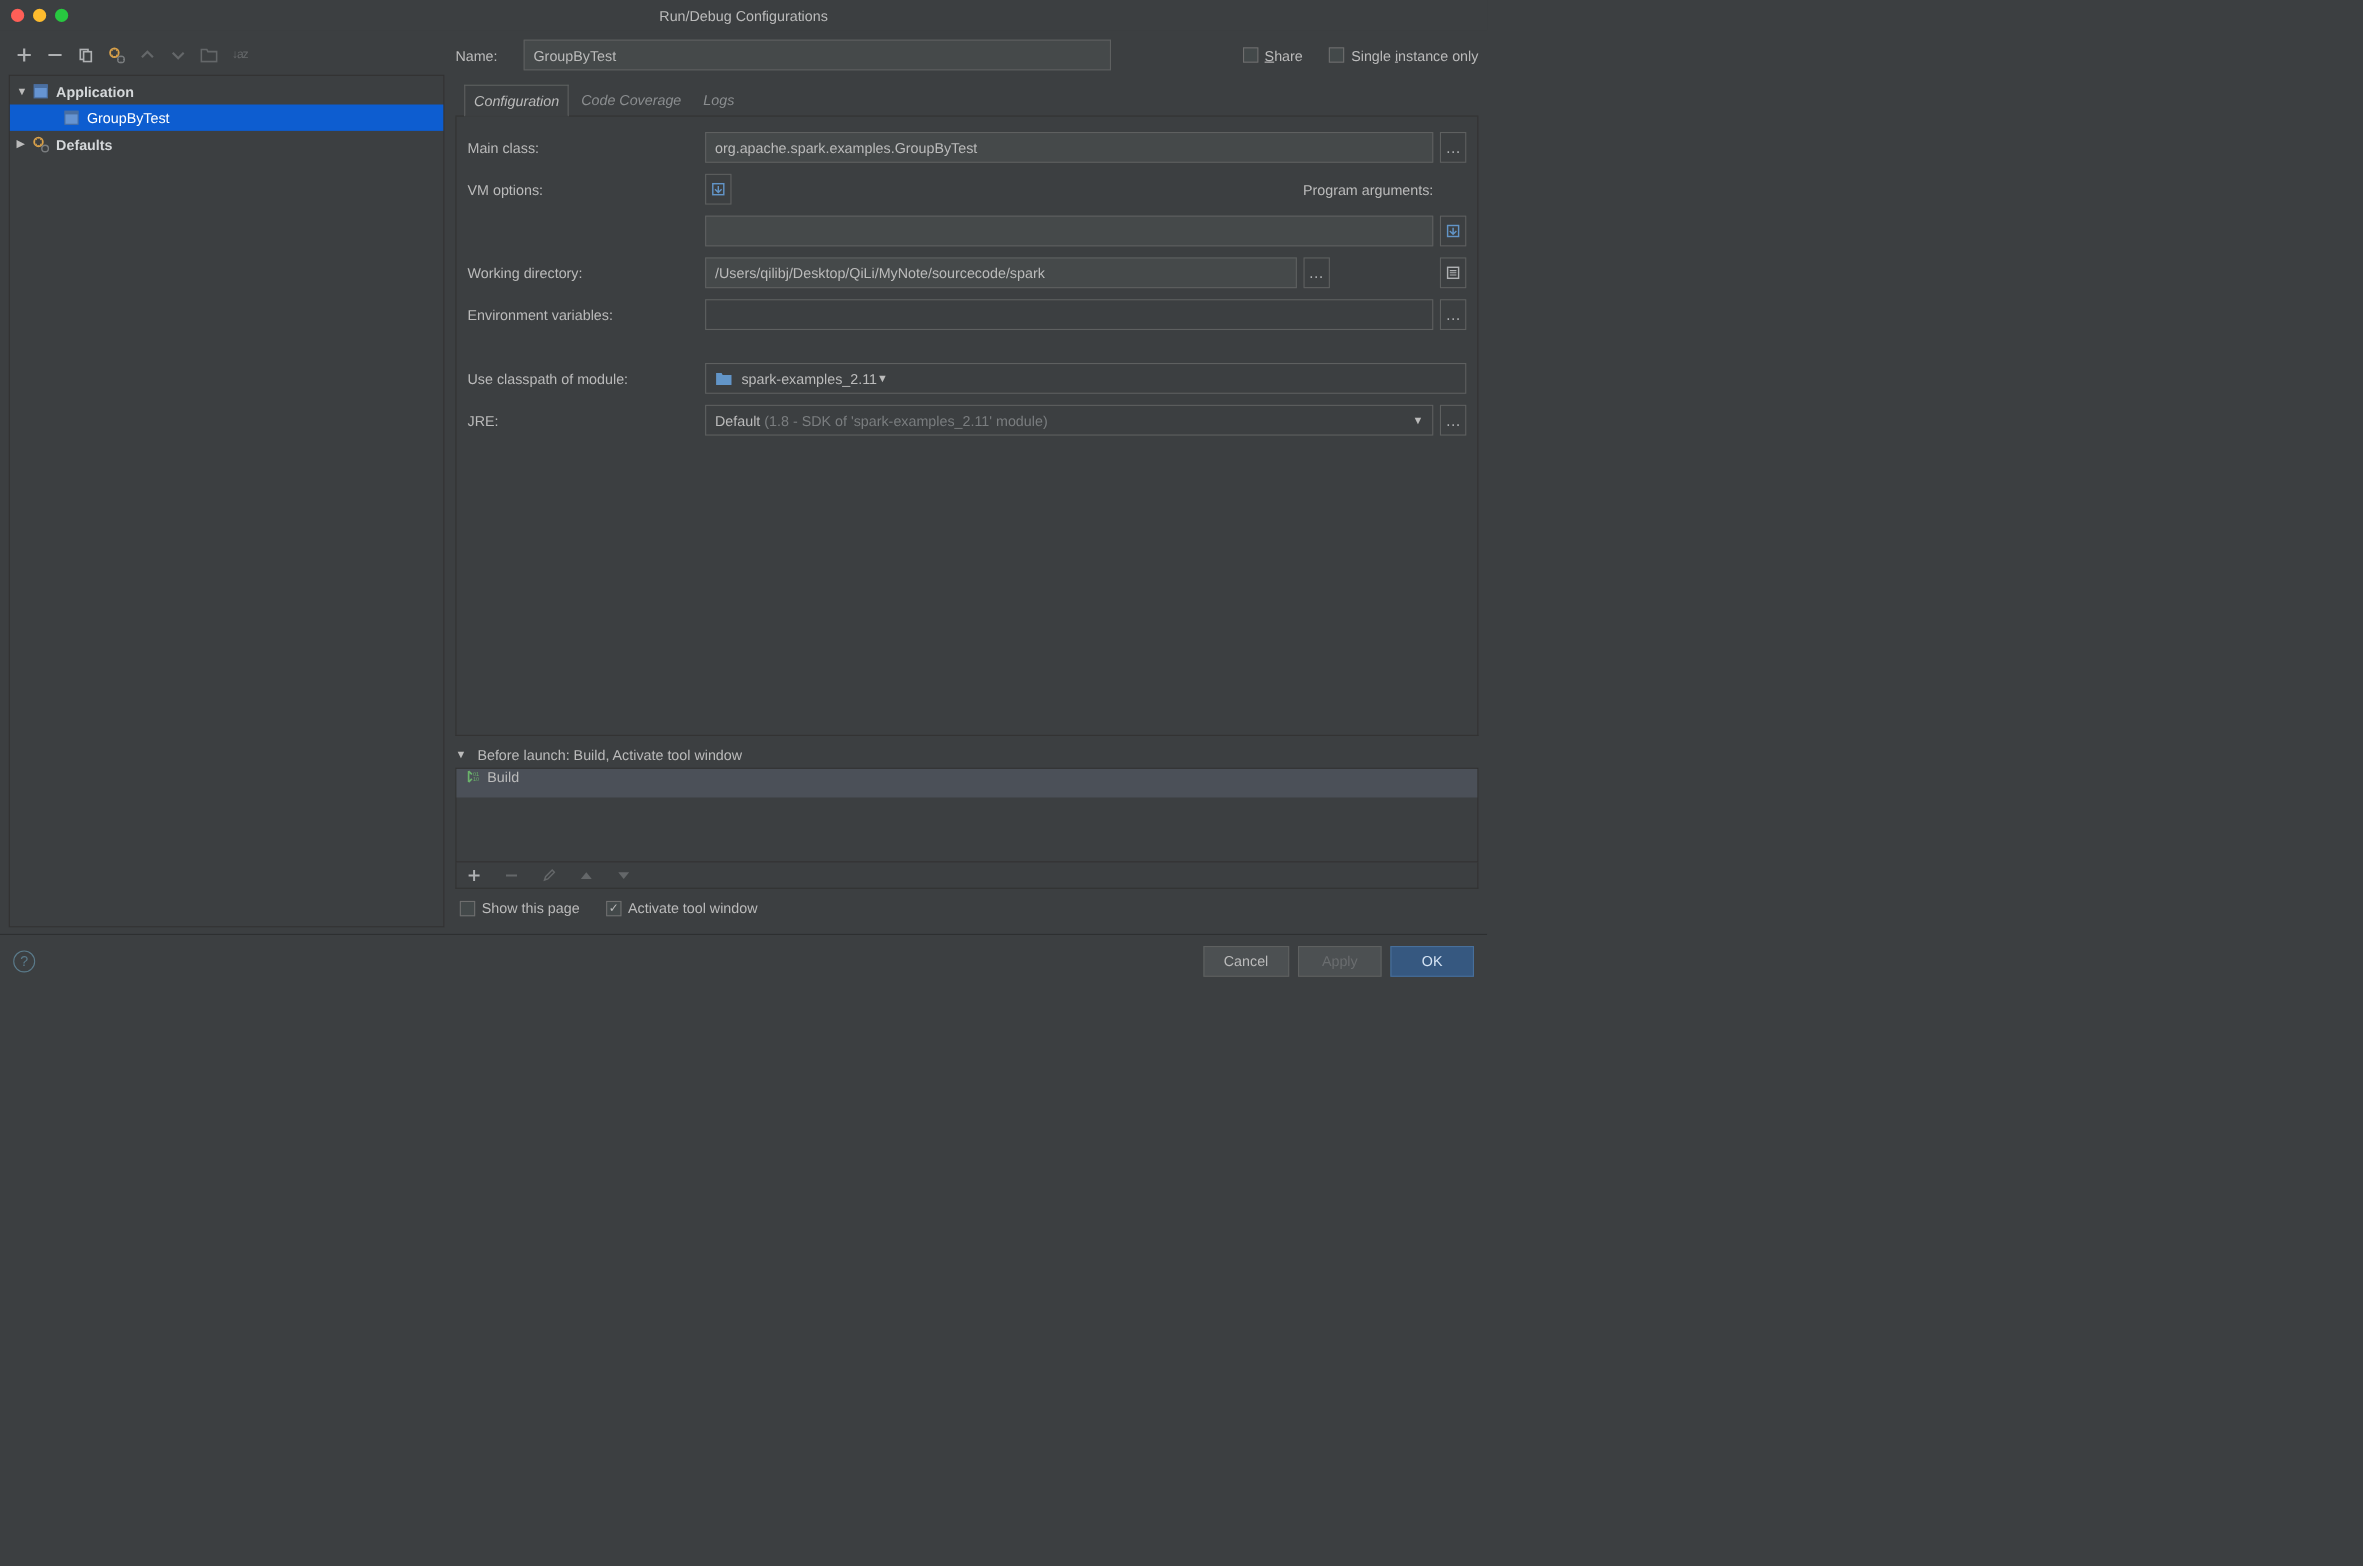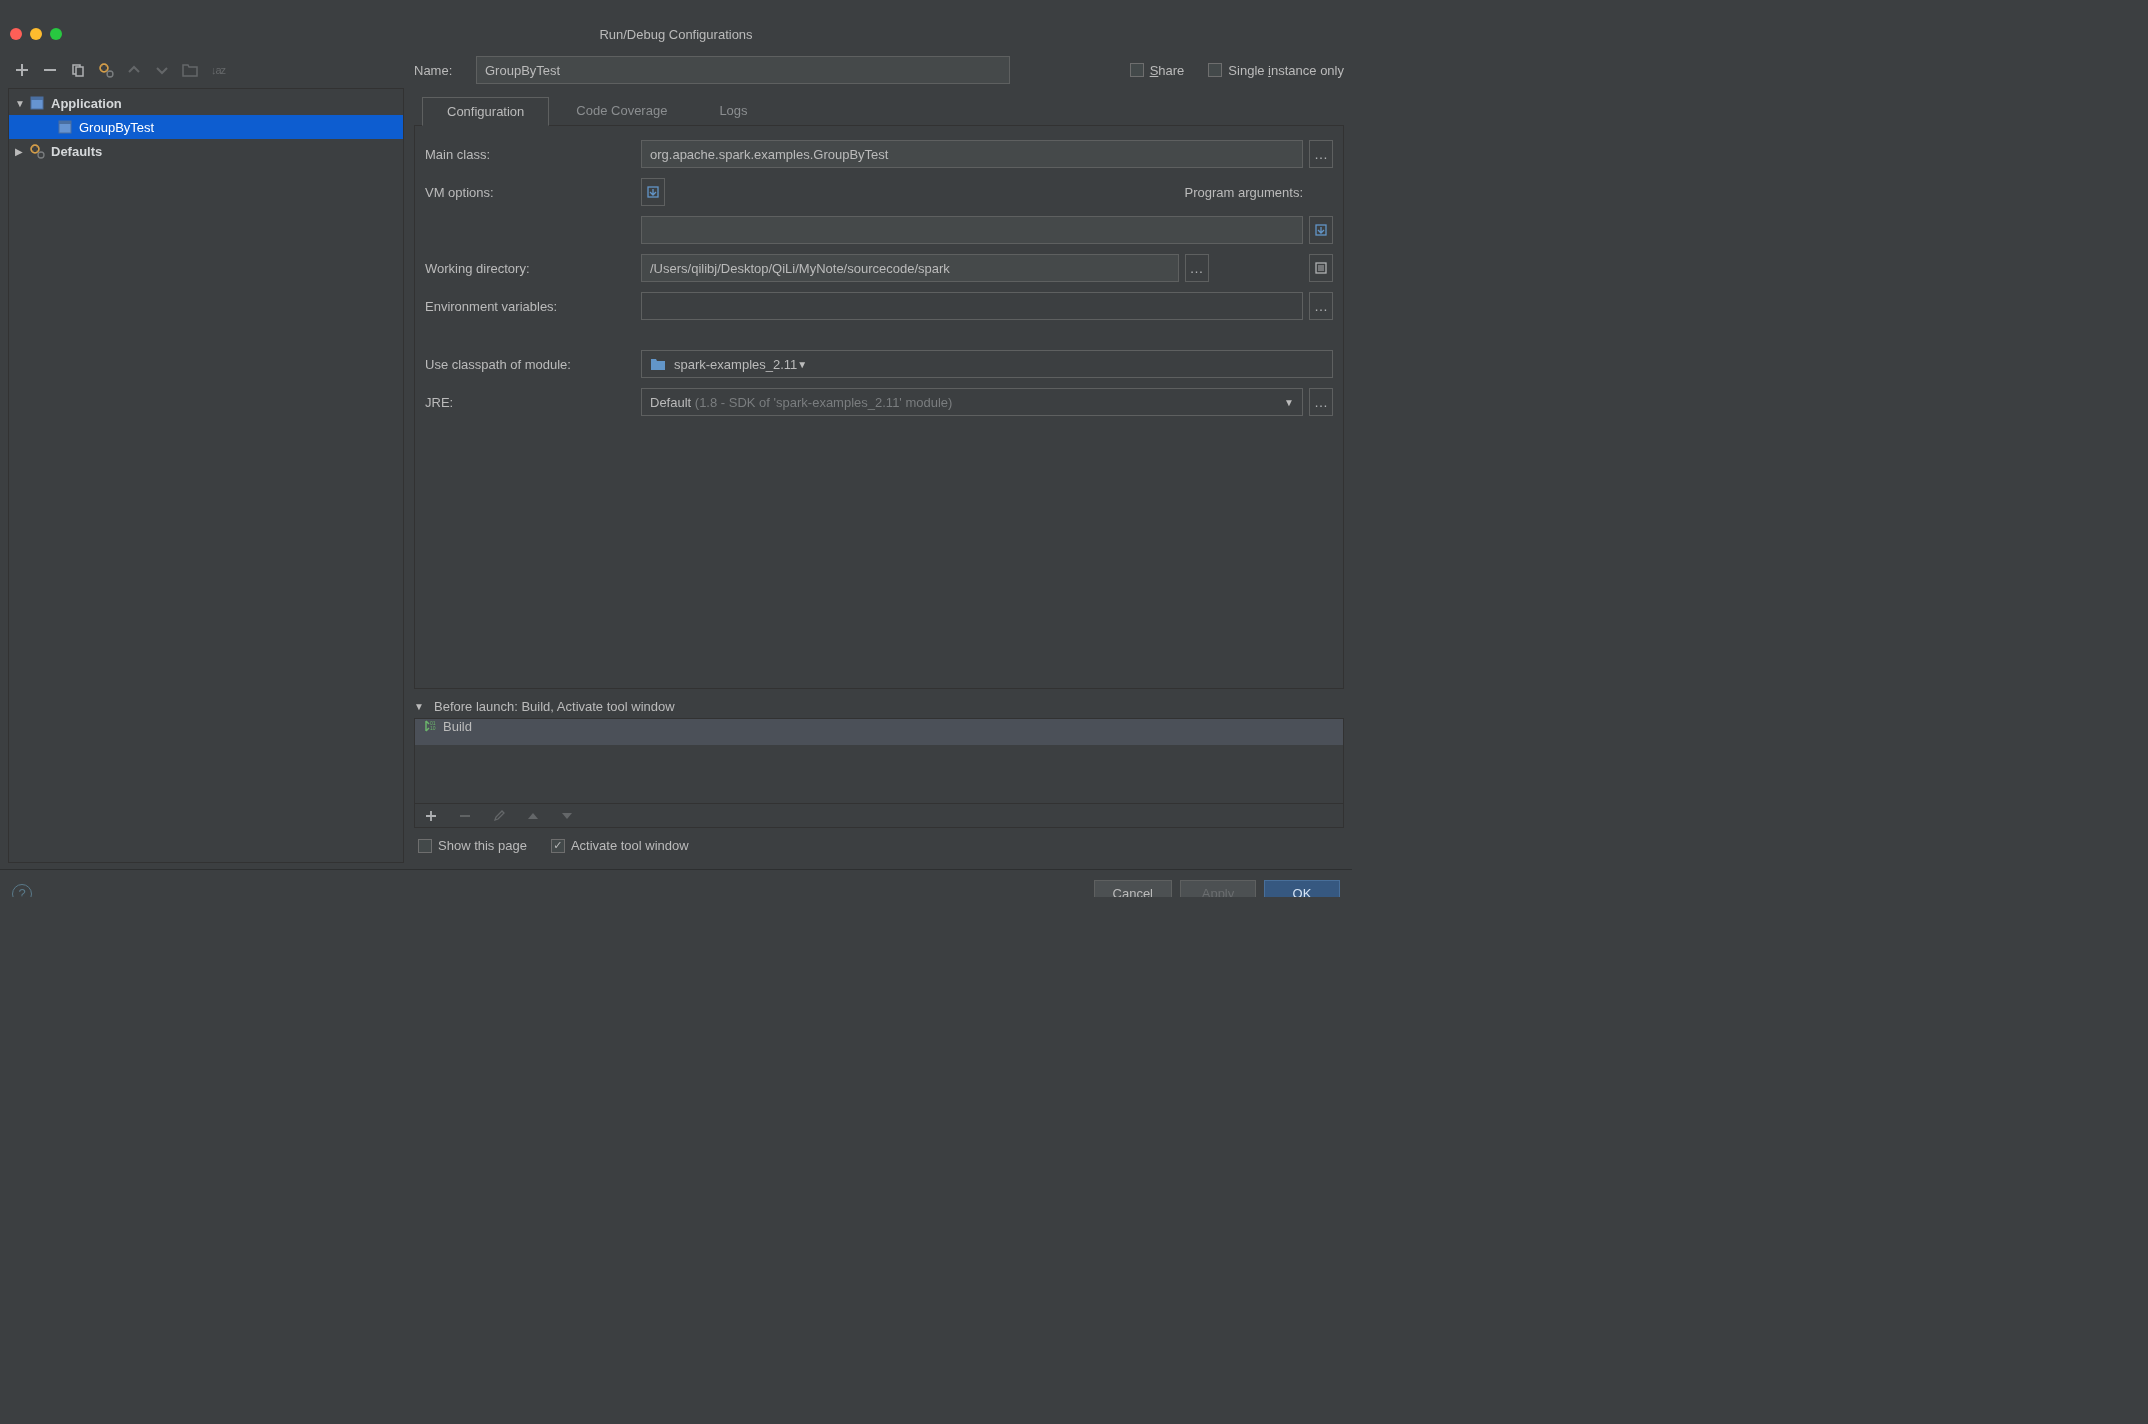--- a/index.html
+++ b/index.html
@@ -1,17 +1,17 @@
 <!DOCTYPE html>
 <html><head>
 <meta charset="utf-8">
 <style>
 * { box-sizing: border-box; margin: 0; padding: 0; font-family: -apple-system, "Segoe UI", Arial, sans-serif; }
 body { background: #3c3f41; color: #bbbbbb; font-size: 13px; width: 1352px; height: 897px; overflow: hidden; }
-.window { display: flex; flex-direction: column; height: 100%; margin-top: 20px; }
+.window { display: flex; flex-direction: column; height: 100%; }
 .titlebar { height: 28px; background: #3c3f41; display: flex; align-items: center; padding: 0 10px; position: relative; }
 .traffic-lights { display: flex; gap: 8px; }
 .tl { width: 12px; height: 12px; border-radius: 50%; }
 .tl.red { background: #ff5f57; }
 .tl.yellow { background: #febc2e; }
 .tl.green { background: #28c840; }
 .title { position: absolute; left: 0; right: 0; text-align: center; font-size: 13px; color: #bbbbbb; font-weight: 400; }
 .body { display: flex; flex: 1; padding: 8px 8px 6px 8px; gap: 8px; overflow: hidden; }
 .left { width: 396px; display: flex; flex-direction: column; }
 .left-toolbar { display: flex; align-items: center; gap: 8px; padding: 4px 4px 8px 4px; }
@@ -31,21 +31,21 @@
 .right { flex: 1; display: flex; flex-direction: column; padding-left: 2px; }
 .name-row { display: flex; align-items: center; gap: 14px; margin-bottom: 12px; }
 .name-label { width: 48px; font-size: 13px; color: #bbbbbb; }
 .name-input { flex: 0 0 534px; height: 28px; background: #45494a; border: 1px solid #5e6060; color: #bbbbbb; padding: 0 8px; font-size: 13px; }
 .chk-row { display: flex; align-items: center; gap: 24px; margin-left: auto; }
 .chk { display: flex; align-items: center; gap: 6px; font-size: 13px; }
 .chkbox { width: 14px; height: 14px; border: 1px solid #6e6e6e; background: #43494a; display: flex; align-items: center; justify-content: center; }
 .chkbox.checked::after { content: "✓"; font-size: 11px; color: #bbbbbb; }
 .u { text-decoration: underline; }
 .tabs { display: flex; border-bottom: 1px solid #323232; gap: 2px; padding: 0 8px; }
-.tab { padding: 6px 24px; color: #8b8e90; border: 1px solid transparent; border-bottom: none; font-size: 13px; }
+.tab { padding: 6px 8px; color: #8b8e90; border: 1px solid transparent; border-bottom: none; font-size: 13px; font-style: italic; }
 .tab.active { color: #bbbbbb; border: 1px solid #5e6060; border-bottom: 1px solid #3c3f41; background: #3c3f41; position: relative; top: 1px; }
 .tabpane { border: 1px solid #323232; border-top: none; padding: 14px 10px 0 10px; flex: 1; display: flex; flex-direction: column; }
 .form-grid { display: grid; grid-template-columns: 210px 1fr auto auto; row-gap: 10px; column-gap: 6px; align-items: center; }
 .lbl { font-size: 13px; color: #bbbbbb; }
 .txt { height: 28px; background: #45494a; border: 1px solid #5e6060; color: #bbbbbb; padding: 0 8px; font-size: 13px; grid-column: 2 / span 1; }
 .txt.readonly { background: #3c3f41; border: 1px solid #5e6060; }
 .smbtn { width: 24px; height: 28px; background: #3c3f41; border: 1px solid #5e6060; display: flex; align-items: center; justify-content: center; color: #afb1b3; font-size: 14px; }
 .select { height: 28px; background: #3c3f41; border: 1px solid #5e6060; color: #bbbbbb; padding: 0 8px; display: flex; align-items: center; grid-column: 2 / span 3; }
 .select .folder-ic { margin-right: 8px; }
 .jre-select { height: 28px; background: #3c3f41; border: 1px solid #5e6060; color: #bbbbbb; padding: 0 8px; display: flex; align-items: center; justify-content: space-between; grid-column: 2 / span 2; }

